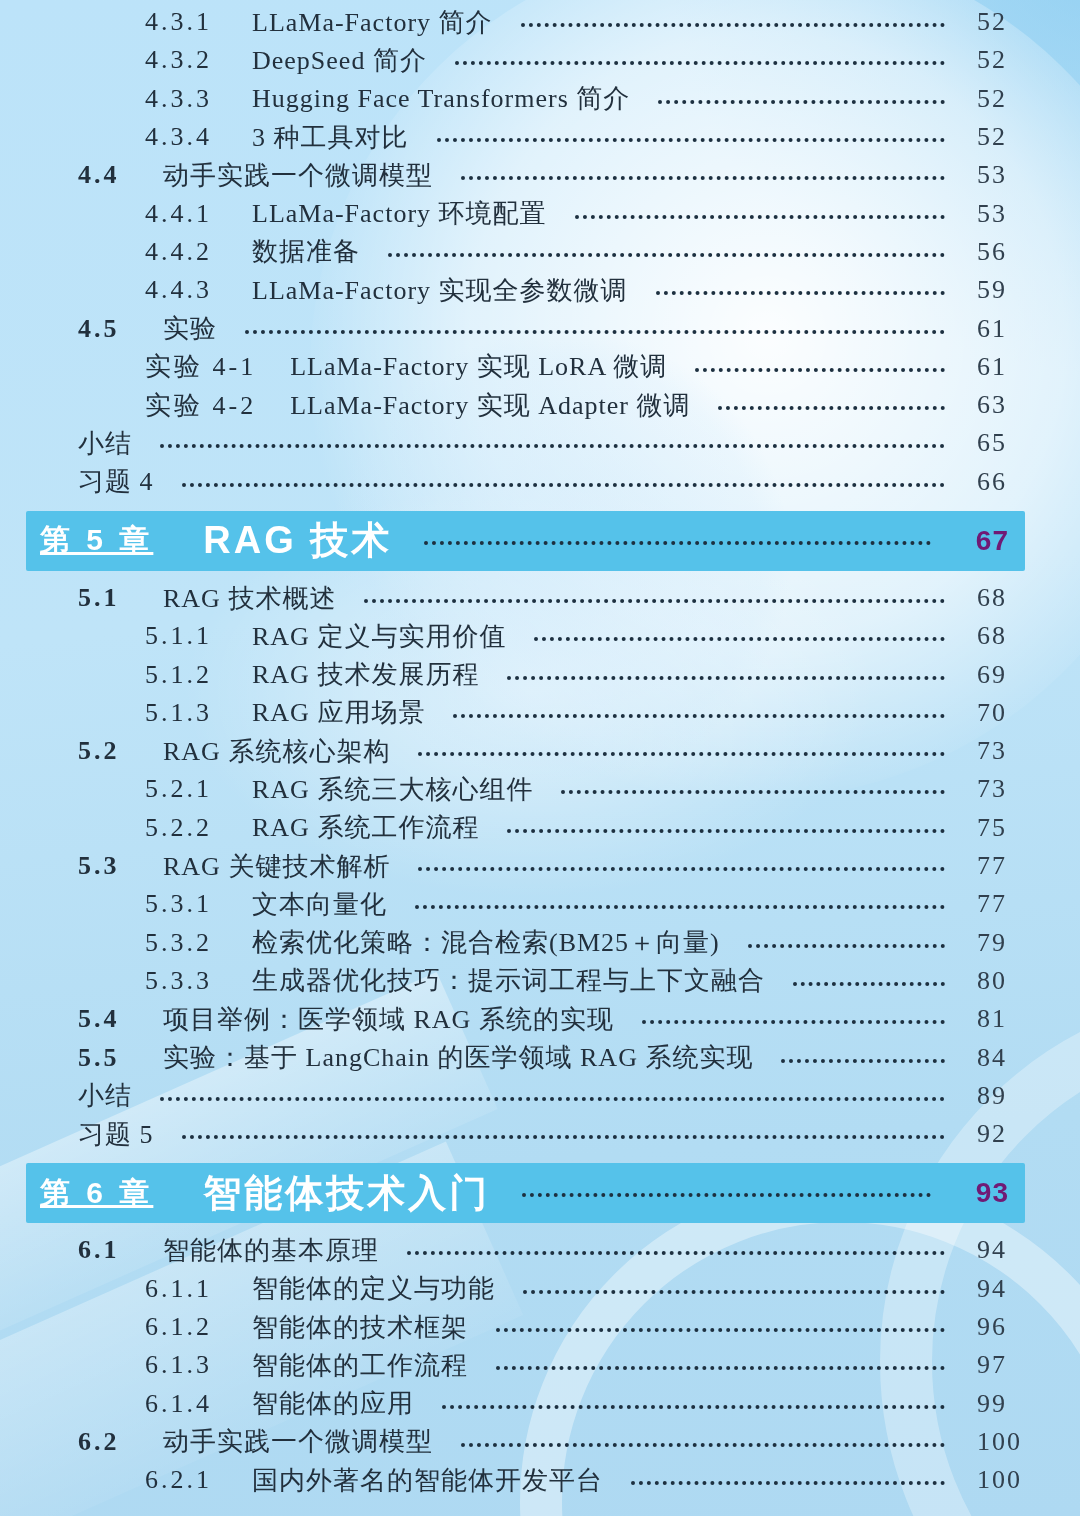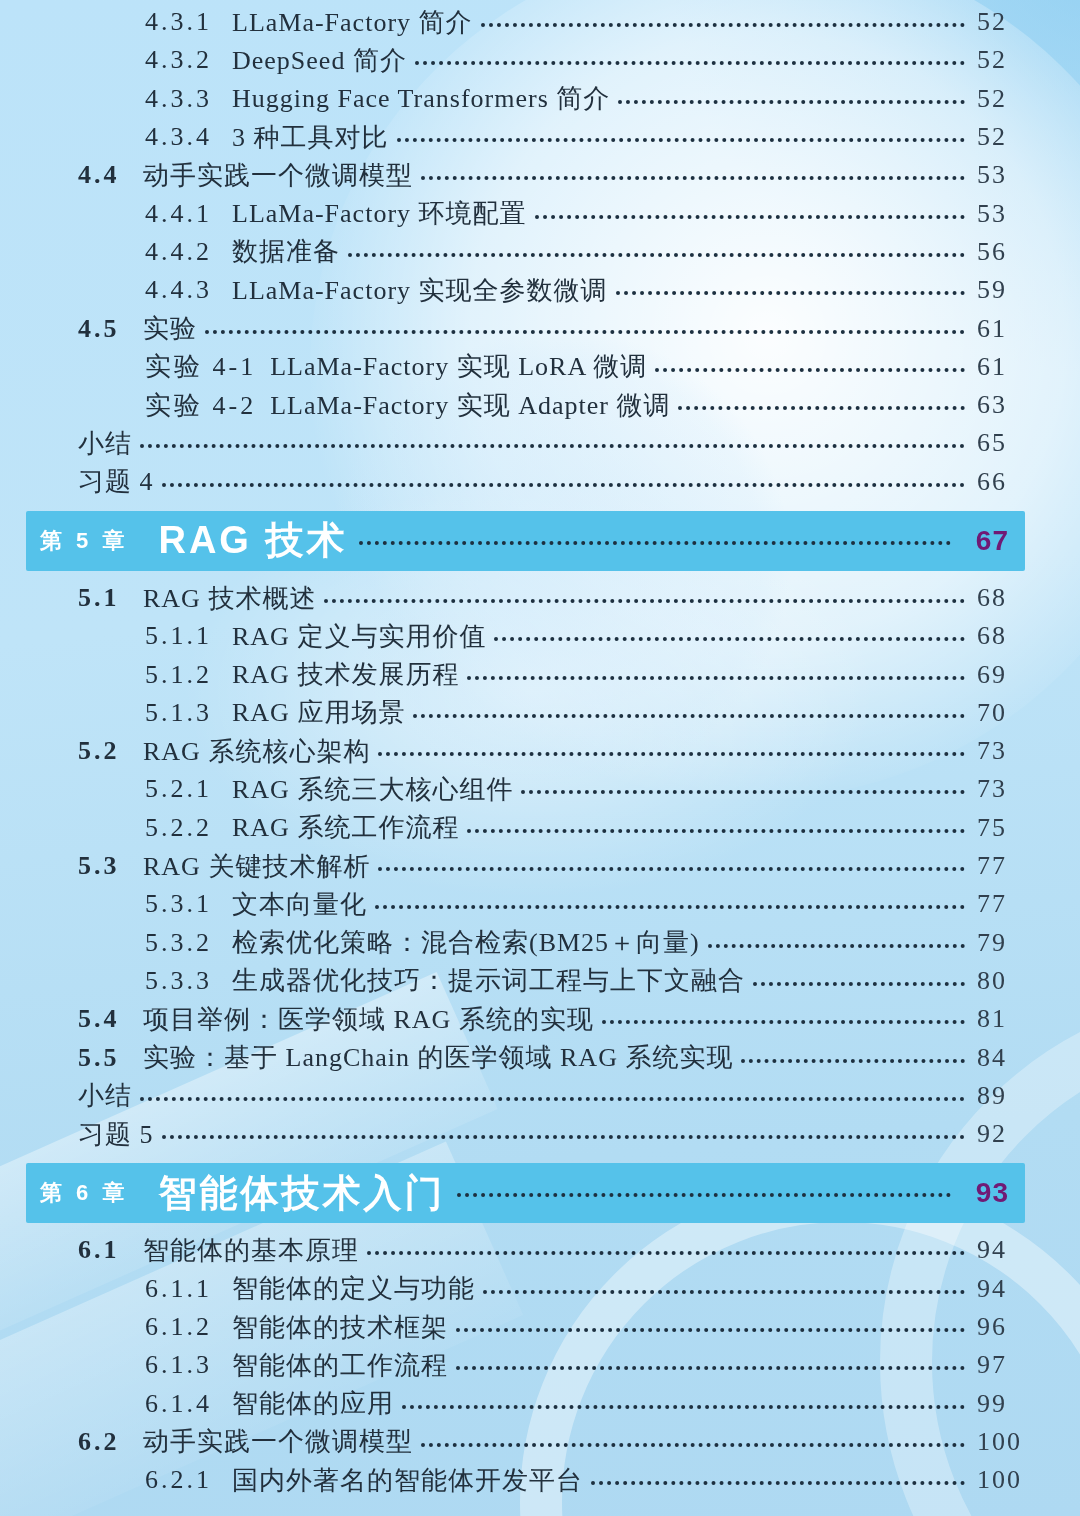--- a/index.html
+++ b/index.html
@@ -42,21 +42,21 @@
   }
   .bg-band-2{
     left:-300px;top:1300px;width:820px;height:190px;
     background:linear-gradient(rgba(255,255,255,.30),rgba(255,255,255,.06));
     transform:rotate(-24deg);
   }
   
   .toc{position:absolute;left:78px;top:0;width:947px;padding-top:3px;}
   .row{
     display:flex;align-items:center;height:38.3px;
-    font-size:26px;color:#22303d;letter-spacing:1px;white-space:nowrap;
+    font-size:26px;color:#22303d;letter-spacing:1px;white-space:nowrap;gap:20px;
   }
   .row.lvl3{padding-left:67px;}
   .num{letter-spacing:3px;margin-right:14px;}
   .lvl2 .num{min-width:51px;font-weight:bold;}
   .lvl3 .num{min-width:73px;}
   .num:empty{display:none;}
   .title{letter-spacing:1px;}
   .leader{
     flex:1;height:0;align-self:center;
     border-top:4px dotted #1d3040;
@@ -64,21 +64,21 @@
   }
   .page{min-width:48px;color:#31404e;letter-spacing:2px;}
   
   .row.chapter{
     height:60px;margin:10px 0 8px -52px;
     padding:0 16px 0 14px;border-radius:2px;
     background:#55c2ea;
     font-family:"Liberation Sans","DejaVu Sans",sans-serif;
     font-weight:bold;color:#ffffff;
   }
-  .ch-label{font-size:22px;letter-spacing:4px;}
+  .ch-label{font-size:30px;letter-spacing:4px;text-decoration:underline;}
   .ch-title{font-size:38px;letter-spacing:3px;margin-left:30px;}
   .ch-leader{border-top:4px dotted #1d3040;margin:4px 14px 0 12px;}
   .ch-page{font-size:28px;min-width:44px;text-align:right;color:#701a75;letter-spacing:1px;}
 </style>
 </head>
 <body>
 
 <div class="bg bg-shade-topright"></div>
 <div class="bg bg-glow-main"></div>
 <div class="bg bg-glow-low"></div>

